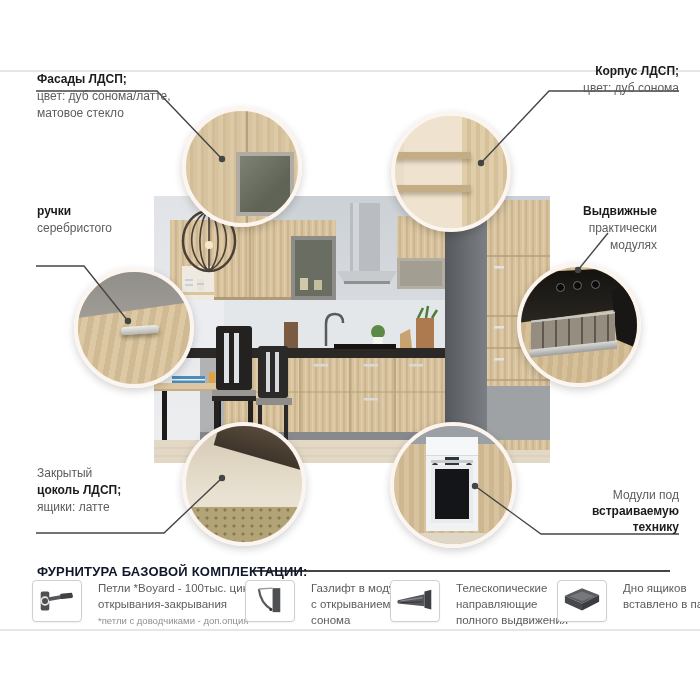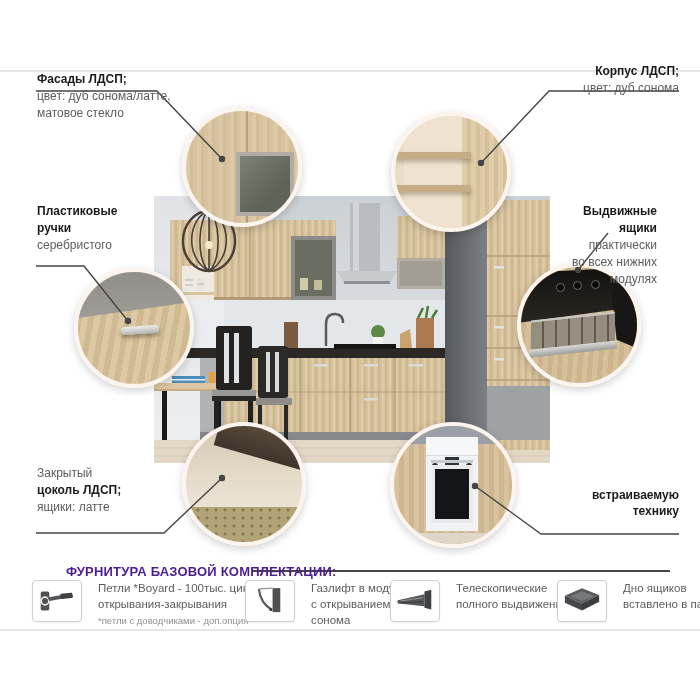--- a/index.html
+++ b/index.html
@@ -68,22 +68,22 @@
   #c-builtin .floorlight{left:0;bottom:0;width:100%;height:9%;background:#ded6c6;}
   
   #connectors{position:absolute;left:0;top:0;z-index:3;pointer-events:none;}
   
   .note{position:absolute;z-index:4;}
   .t{font-size:12px;line-height:17px;color:#5c5c5c;}
   .b{font-weight:bold;color:#1b1b1b;}
   .tr{text-align:right;}
   .lh16 .t{line-height:16px;}
   
-  #hw-title{position:absolute;left:37px;top:564px;font-size:13px;font-weight:bold;color:#4c1d95;
-     letter-spacing:.2px;z-index:4;margin-left:29px;}
+  #hw-title{position:absolute;left:37px;top:564px;font-size:13px;font-weight:bold;color:#0f172a;
+     letter-spacing:.2px;z-index:4;}
   .hw-item{position:absolute;display:flex;gap:16px;align-items:flex-start;z-index:4;}
   .hw-ic{flex:0 0 auto;width:50px;height:42px;background:#fff;border:1px solid #cfcfcf;border-radius:4px;
      box-shadow:0 1px 2px rgba(0,0,0,.06);display:flex;align-items:center;justify-content:center;box-sizing:border-box;}
   .hw-line{font-size:11.5px;line-height:16px;color:#5c5c5c;}
   .hw-note{font-size:9.5px;line-height:13px;color:#8f8f8f;margin-top:2px;}
 </style>
 </head>
 <body>
 
 <div id="canvas">
@@ -291,40 +291,38 @@
     <div class="t">цвет: дуб сонома/латте,</div>
     <div class="t">матовое стекло</div>
   </div>
 
   <div class="note tr" style="left:478px;top:63px;width:201px">
     <div class="t b">Корпус ЛДСП;</div>
     <div class="t">цвет: дуб сонома</div>
   </div>
 
   <div class="note" style="left:37px;top:203px;width:150px">
-    <div class="t b">Пластиковые</div>
     <div class="t b">ручки</div>
     <div class="t">серебристого</div>
   </div>
 
   <div class="note tr" style="left:497px;top:203px;width:160px">
     <div class="t b">Выдвижные</div>
-    <div class="t b">ящики</div>
     <div class="t">практически</div>
-    <div class="t">во всех нижних</div>
     <div class="t">модулях</div>
   </div>
 
   <div class="note" style="left:37px;top:465px;width:160px">
     <div class="t">Закрытый</div>
     <div class="t b">цоколь ЛДСП;</div>
     <div class="t">ящики: латте</div>
   </div>
 
   <div class="note tr lh16" style="left:519px;top:487px;width:160px">
+    <div class="t">Модули под</div>
     <div class="t b">встраиваемую</div>
     <div class="t b">технику</div>
   </div>
 
   <div id="hw-title">ФУРНИТУРА БАЗОВОЙ КОМПЛЕКТАЦИИ:</div>
 
   <div class="hw-item" style="left:32px;top:580px">
     <div class="hw-ic">
       <svg width="44" height="36" viewBox="0 0 50 42">
         <rect x="6" y="10" width="10" height="22" rx="2" fill="#4e5052"></rect>
@@ -361,20 +359,21 @@
       <svg width="44" height="36" viewBox="0 0 50 42">
         <polygon points="5,20 36,13 36,27 5,24" fill="#55575a"></polygon>
         <polygon points="36,10 44,8 44,31 36,29" fill="#3e4043"></polygon>
         <line x1="8" y1="21" x2="34" y2="17" stroke="#8b8d90" stroke-width="1.4"></line>
         <line x1="8" y1="23" x2="34" y2="22" stroke="#2f3133" stroke-width="1"></line>
         <circle cx="6" cy="22" r="1.6" fill="#55575a"></circle>
       </svg>
     </div>
     <div style="width:128px">
       <div class="hw-line">Телескопические</div>
+      <div class="hw-line">направляющие</div>
       <div class="hw-line">полного выдвижения</div>
     </div>
   </div>
 
   <div class="hw-item" style="left:557px;top:580px">
     <div class="hw-ic">
       <svg width="44" height="36" viewBox="0 0 50 42">
         <polygon points="25,6 45,14 25,24 5,15" fill="#5a5c5f"></polygon>
         <polygon points="25,10 40,15.5 25,21 10.5,15.5" fill="#76787b"></polygon>
         <polygon points="5,15 25,24 25,32 5,23" fill="#46484b"></polygon>

